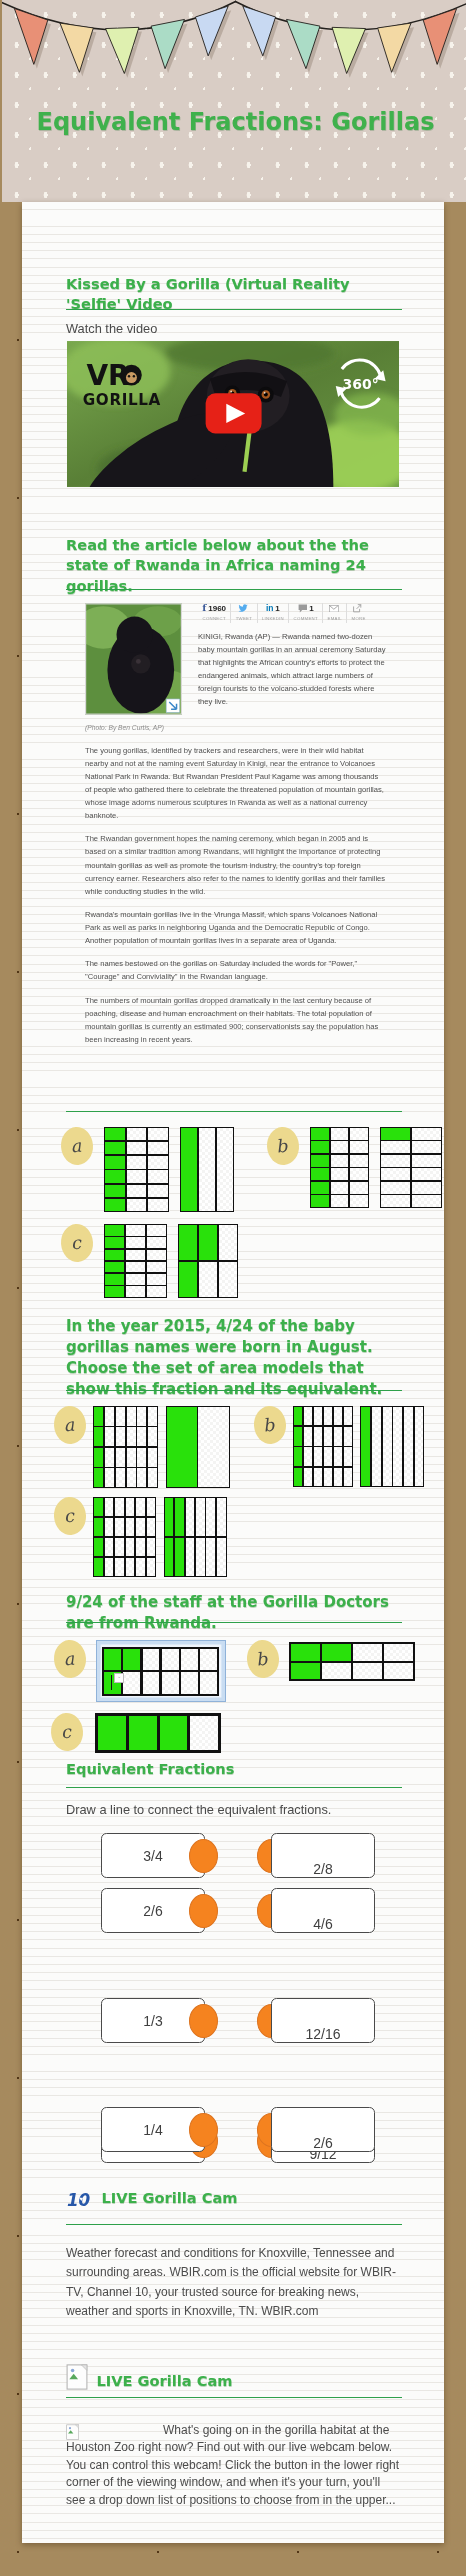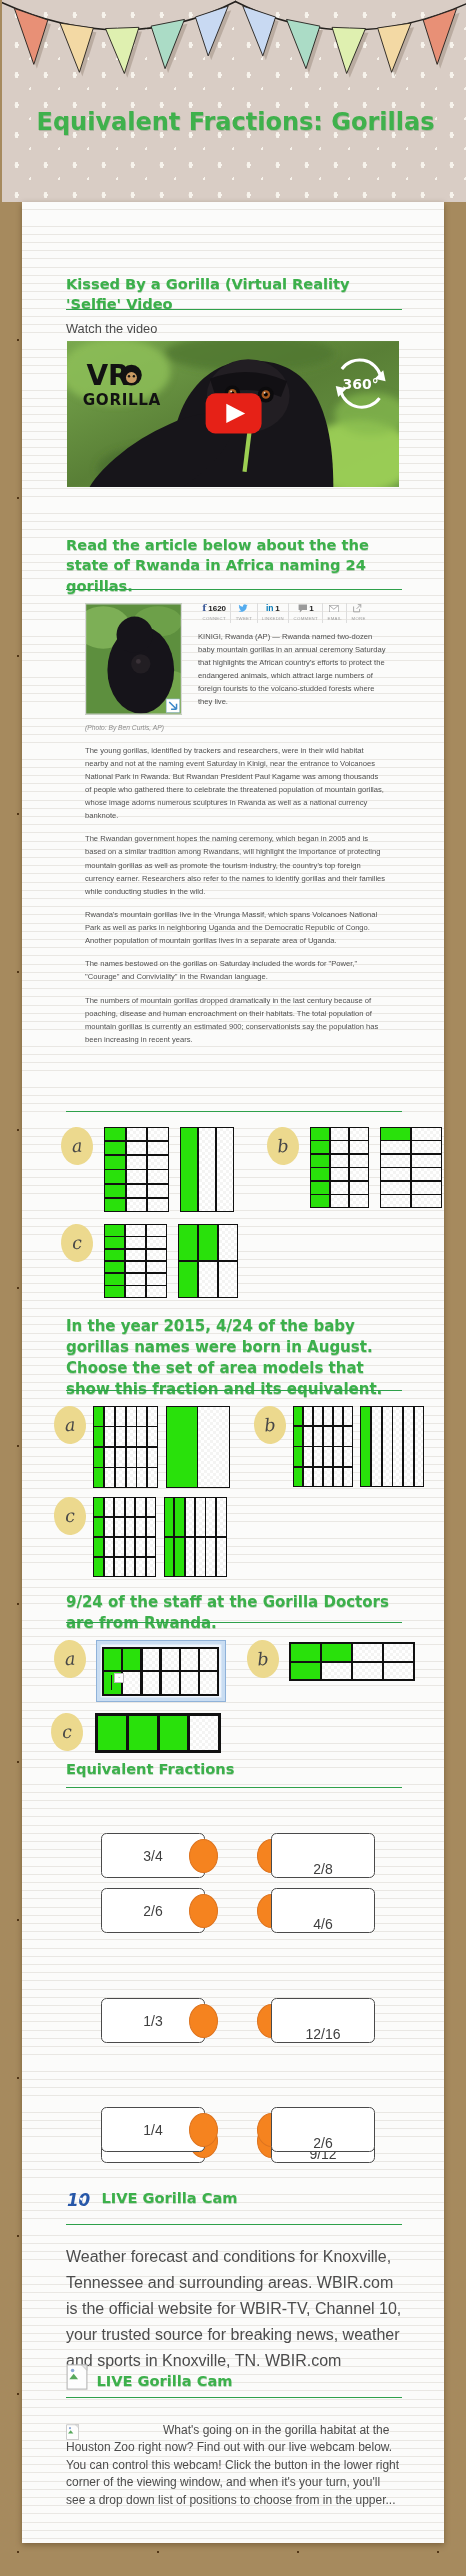--- a/index.html
+++ b/index.html
@@ -68,21 +68,21 @@
   .pair-row{position:absolute;left:0;width:422px;height:43px;padding-left:36px;}
   .pair-box{position:absolute;top:0;width:102px;height:43px;border:0.9px solid #4a4a4a;border-radius:5.5px;background:#fff;
     display:flex;align-items:center;justify-content:center;font-size:14px;color:#3f3f3f;}
   .pair-box.left{left:79px;}
   .pair-box.right{left:249px;align-items:flex-end;}
   .dot{position:absolute;top:5.5px;width:27px;height:32px;border-radius:50%;background:#f5831f;border:1.2px solid #dd7420;cursor:pointer;}
   .dot.l{left:167px;}
   .dot.r{left:235px;}
   
   .cam-head{display:flex;align-items:flex-end;gap:8.5px;}
-  .cam-text{color:#4c4c4c;font-size:16px;line-height:1.62;}
+  .cam-text{color:#4c4c4c;font-size:12px;line-height:1.62;}
   .cam2-para{position:relative;color:#4c4c4c;font-size:12px;line-height:1.45;text-indent:97px;}
   .cam2-para .mini-icon{position:absolute;left:0;top:2.4px;text-indent:0;}
 </style>
 </head>
 <body>
 
 <div class="polka-band">
   <svg class="bunting" width="467" height="82" viewBox="0 0 768 135">
     <g fill="#8d7c6e" opacity="0.4">
       <polygon points="25,21 80,40 57,113"></polygon>
@@ -206,21 +206,21 @@
           <path d="M139,163 L151,175 M151,175 L151,166 M151,175 L142,175" stroke="#3a87c8" stroke-width="2.5" fill="none"></path>
           <rect x="1" y="1" width="158" height="182" fill="none" stroke="#d8d8d8" stroke-width="2"></rect>
         </svg>
         <div class="art-caption">(Photo: By Ben Curtis, AP)</div>
       </div>
       <div class="art-right">
         <div class="social-bar">
           <div class="social-item">
             <div class="social-top">
                 <span style="color:#3b5998;font-family:'DejaVu Serif',serif;font-weight:bold;font-size:9.7px;">f</span>
-                <span>1620</span>
+                <span>1960</span>
               </div>
             <div class="social-label">CONNECT</div>
           </div>
           <div class="social-item">
             <div class="social-top">
                 <svg width="10.3" height="8.5" viewBox="0 0 17 14">
                   <path d="M16,2 C15.4,2.3 14.8,2.4 14.2,2.5 C14.9,2.1 15.4,1.5 15.6,0.8 C15,1.2 14.3,1.4 13.6,1.6 C13,1 12.2,0.6 11.3,0.6 C9.6,0.6 8.2,2 8.2,3.7 C8.2,3.9 8.2,4.2 8.3,4.4 C5.7,4.3 3.4,3 1.9,1.1 C1.6,1.6 1.5,2.1 1.5,2.7 C1.5,3.8 2,4.7 2.9,5.3 C2.4,5.3 1.9,5.1 1.5,4.9 C1.5,6.4 2.6,7.7 4,8 C3.7,8.1 3.4,8.1 3.1,8.1 C2.9,8.1 2.7,8.1 2.5,8 C2.9,9.2 4,10.1 5.4,10.2 C4.3,11 3,11.5 1.6,11.5 C1.3,11.5 1.1,11.5 0.8,11.5 C2.2,12.4 3.8,12.9 5.5,12.9 C11.2,12.9 14.3,8.2 14.3,4.1 L14.3,3.7 C14.9,3.2 15.5,2.7 16,2 Z" fill="#55acee"></path>
                 </svg>
                 <span></span>
               </div>
@@ -541,20 +541,21 @@
         <div class="cell"></div>
       </div>
   </div>
 
   <div class="sec" style="top:1557px;">
     <div class="g-head">Equivalent Fractions</div>
   </div>
   <div class="sec" style="top:1585px;">
       <hr class="g-line">
     </div>
+  <div class="sec plain" style="top:1600px;">Draw a line to connect the equivalent fractions.</div>
 
   <div class="pair-row" style="top:1631px;">
     <div class="pair-box left">
         <span>3/4</span>
       </div>
     <div class="dot l"></div>
     <div class="dot r"></div>
     <div class="pair-box right">
         <span>2/8</span>
       </div>

